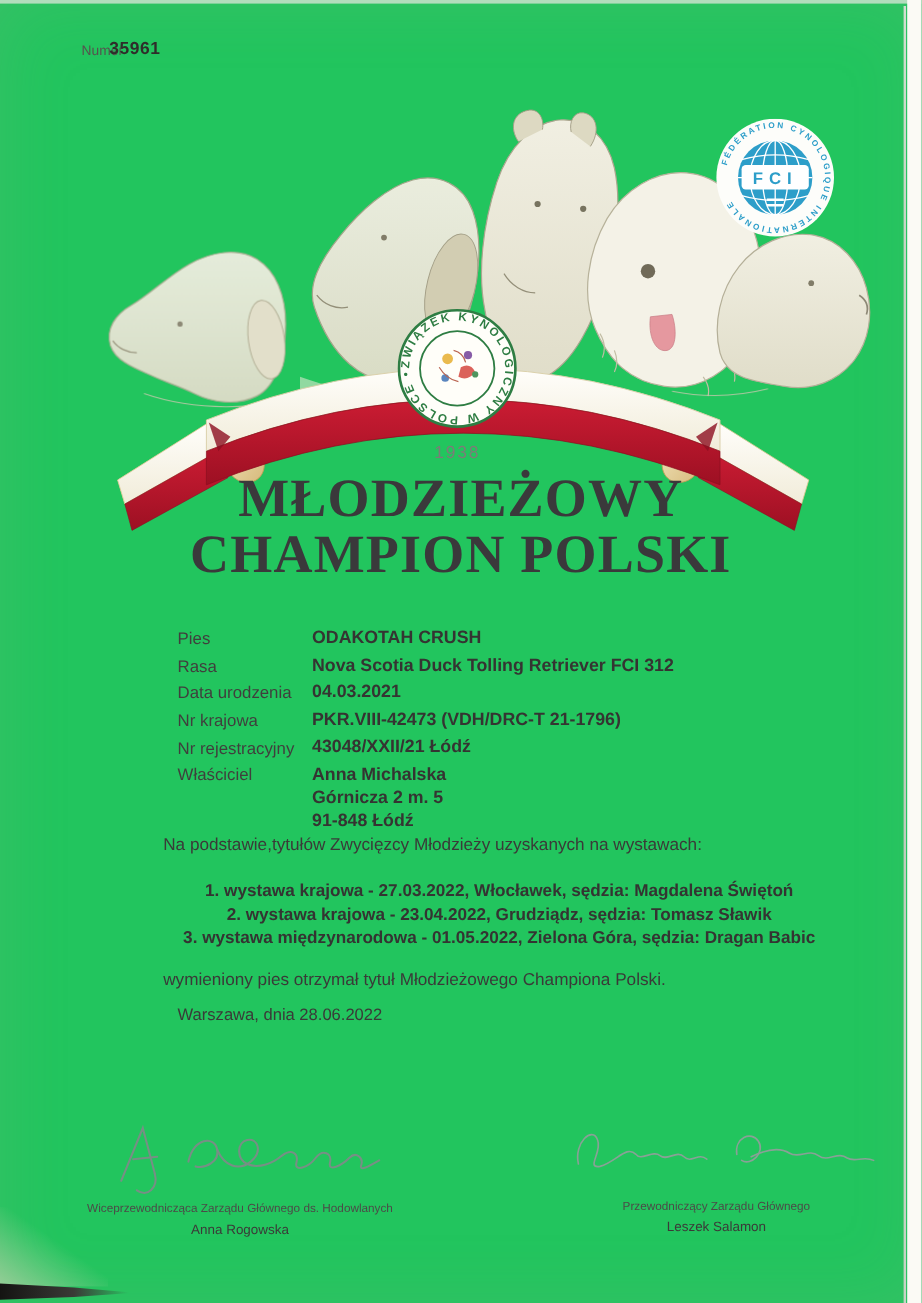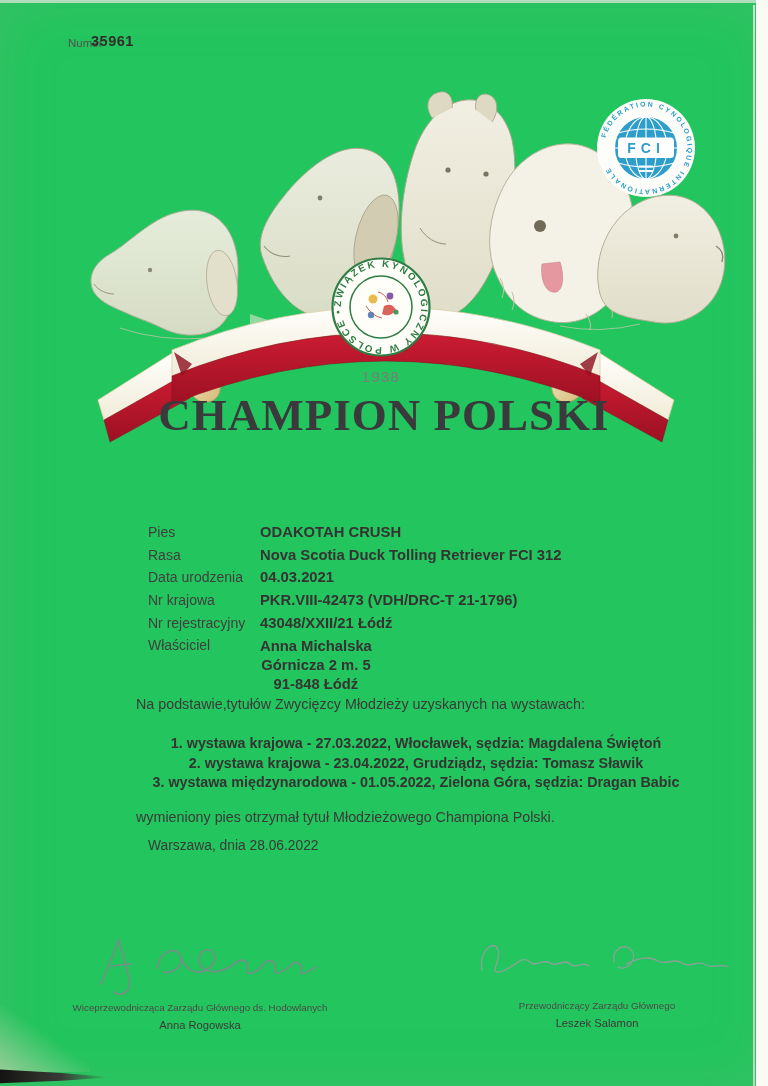--- a/index.html
+++ b/index.html
@@ -26,21 +26,21 @@
   .art{left:0;top:78px;width:768px;height:410px;}
   
   .title{left:0;top:392px;width:768px;text-align:center;
     font-family:"Liberation Serif", serif;font-weight:bold;color:#3a393b;
     font-size:45px;line-height:47px;letter-spacing:1px;}
   
   .details{left:148px;top:505px;width:480px;font-size:14px;margin-top:19px;}
   .d-row{display:flex;align-items:flex-start;height:22.7px;}
   .d-row.owner{height:auto;}
   .d-label{width:112px;flex:0 0 112px;color:#403f3d;line-height:17px;}
-  .d-value{font-weight:bold;color:#353432;font-size:14.8px;line-height:17px;text-align:center;}
+  .d-value{font-weight:bold;color:#353432;font-size:14.8px;line-height:17px;}
   .d-value.multiline{white-space:pre-line;line-height:19px;}
   
   .bodyblock{left:136px;top:696px;width:560px;font-size:14.3px;color:#3a3a38;}
   .intro{margin:0 0 22px 0;}
   .shows{margin:16px;padding:0;list-style:none;font-weight:bold;line-height:19.5px;color:#343432;text-align:center;}
   .conclusion{margin:15px 0 0 0;}
   .place-date{margin:13px 0 0 12px;font-size:13.8px;}
   
   .sig-left{left:85px;top:926px;width:250px;height:80px;}
   .sig-right{left:468px;top:932px;width:272px;height:58px;}
@@ -169,20 +169,21 @@
       <rect x="618" y="59.5" width="56" height="20.5" rx="3.5" fill="#ffffff"></rect>
       <text x="646" y="75" text-anchor="middle" font-size="14" font-weight="bold" fill="#2d9ec9" letter-spacing="5" font-family="Liberation Sans, sans-serif">FCI</text>
       <path d="M639,88.5 L653,88.5 M639,93 L653,93" stroke="#ffffff" stroke-width="2"></path>
       <text font-size="6.9" font-weight="bold" fill="#2d9ec9" letter-spacing=".4" font-family="Liberation Sans, sans-serif">
         <textPath href="#fciPath" startOffset="10" textLength="230">FÉDÉRATION CYNOLOGIQUE INTERNATIONALE</textPath>
       </text>
     </g>
   </svg>
 
   <div class="abs title">
+    <div>MŁODZIEŻOWY</div>
     <div>CHAMPION POLSKI</div>
   </div>
 
   <div class="abs details">
     <div class="d-row">
       <span class="d-label">Pies</span>
       <span class="d-value">ODAKOTAH CRUSH</span>
     </div>
     <div class="d-row">
       <span class="d-label">Rasa</span>

